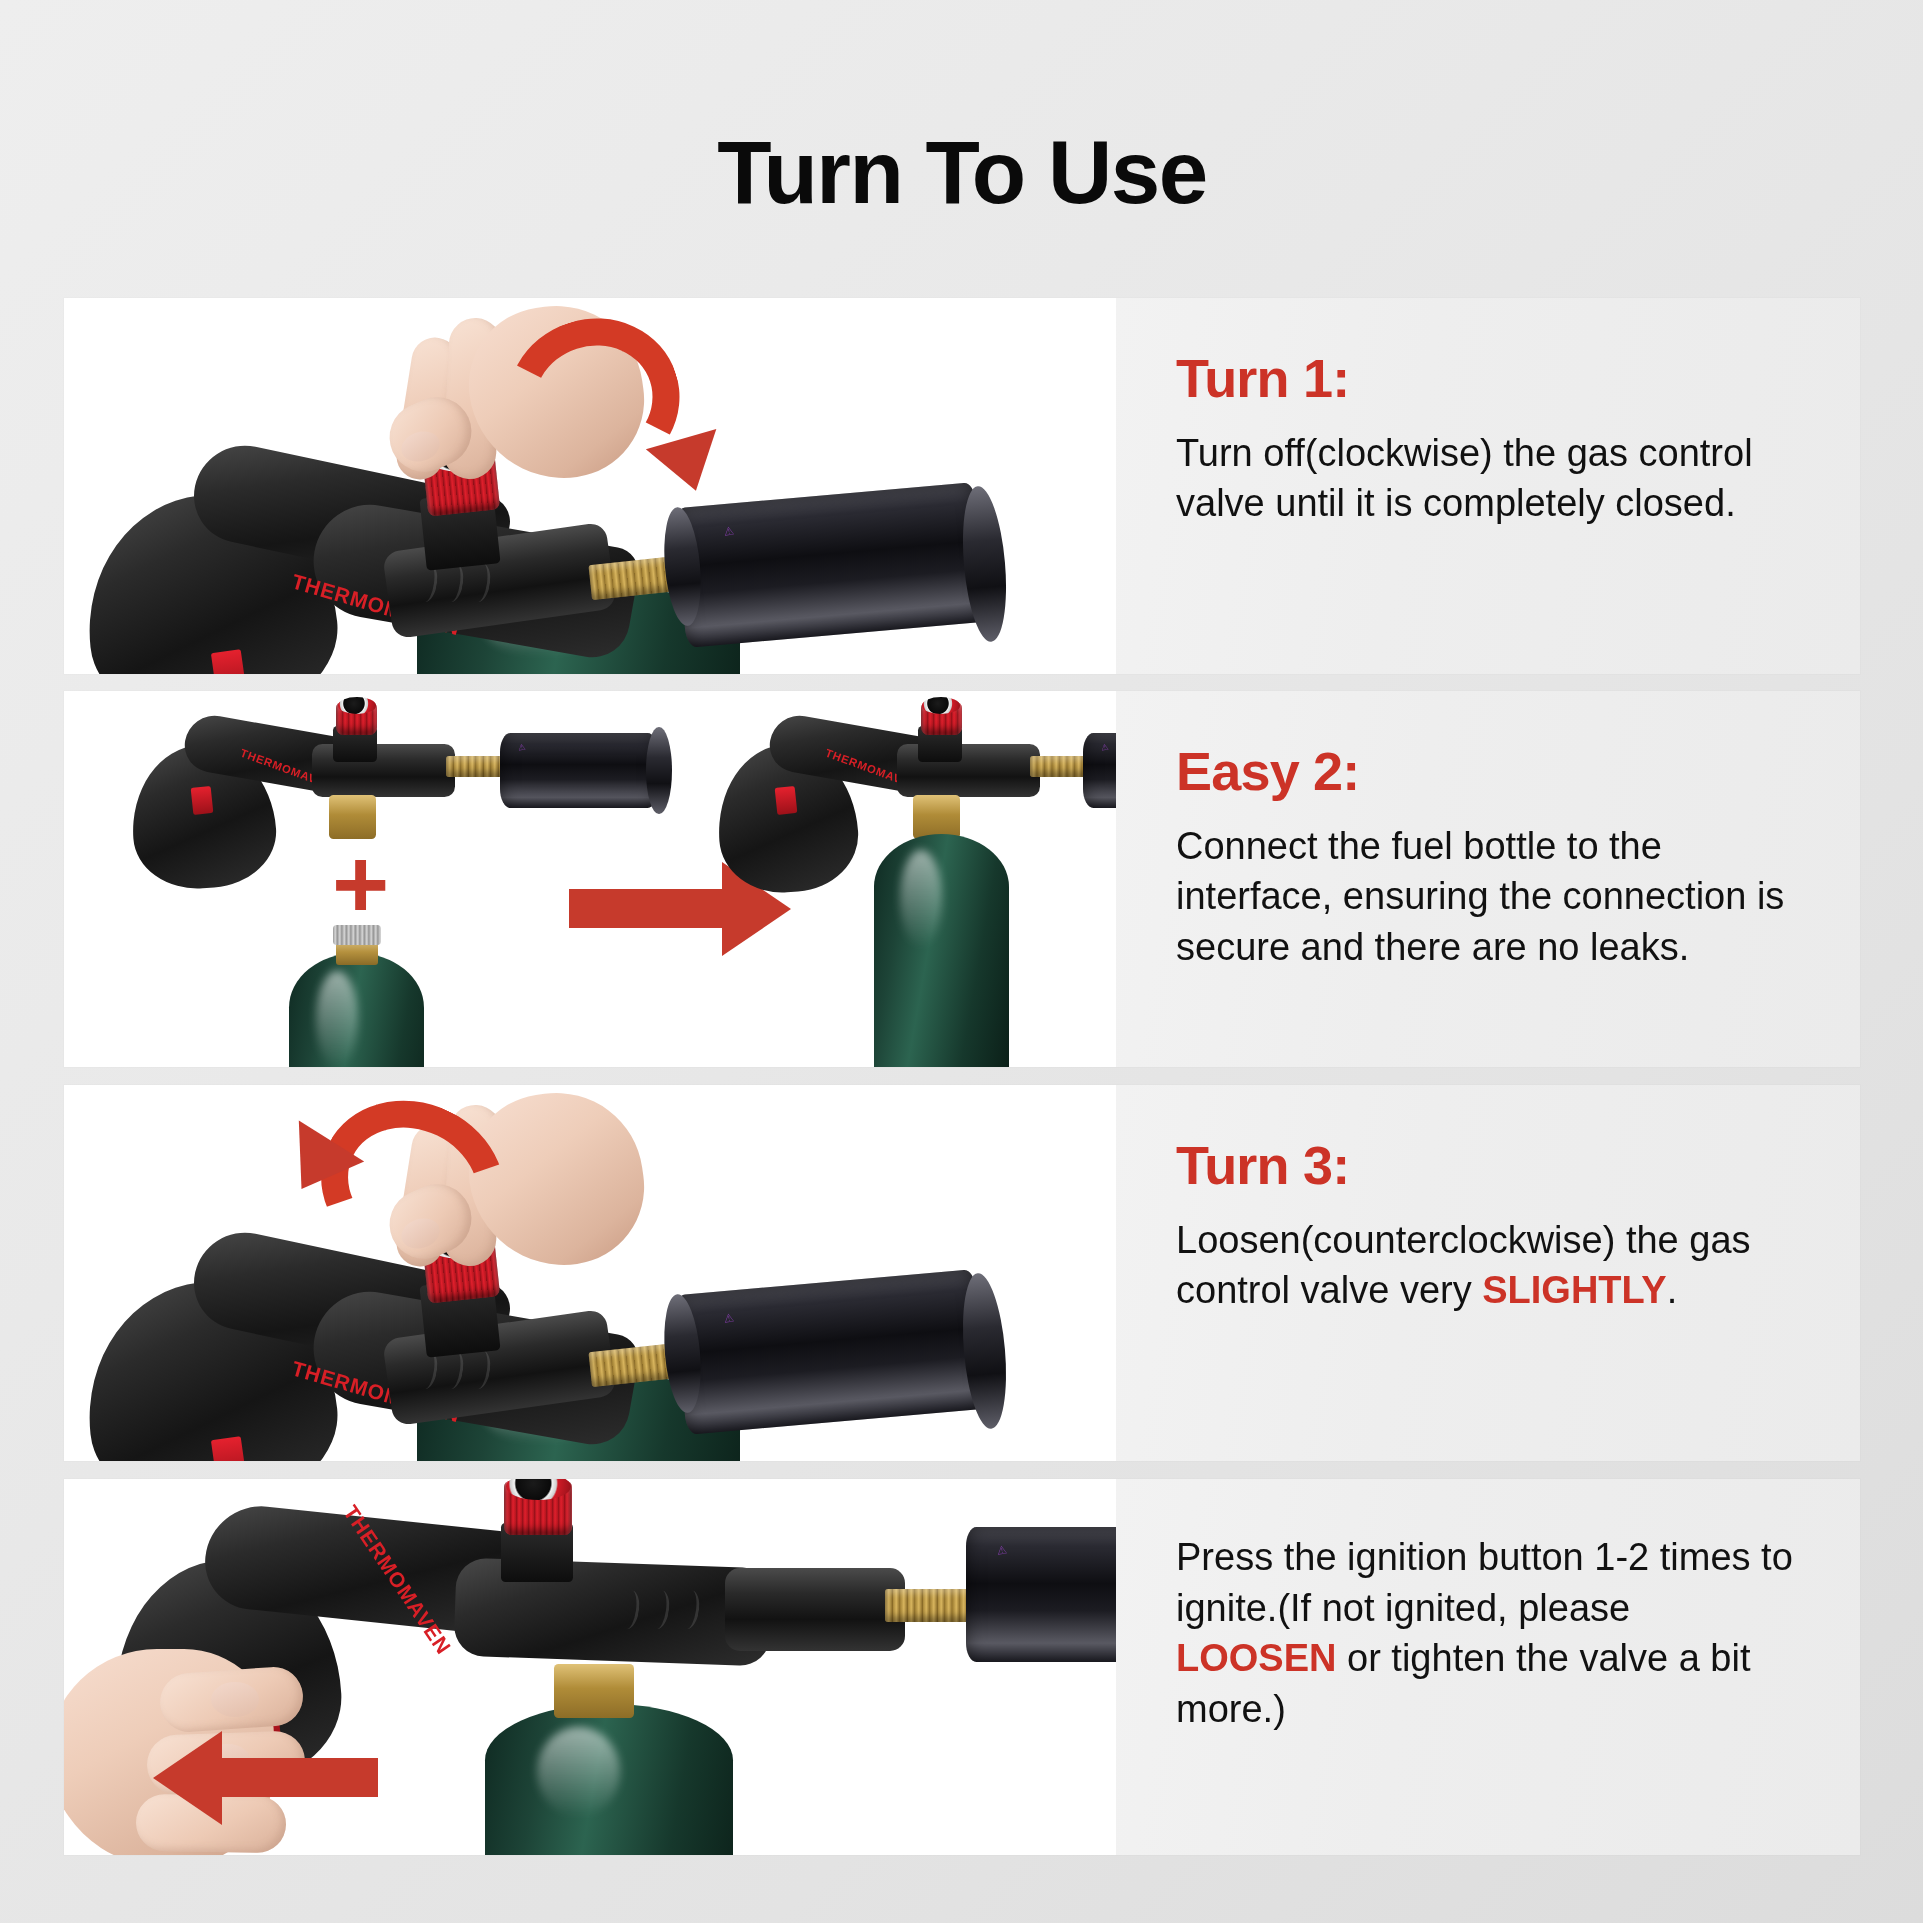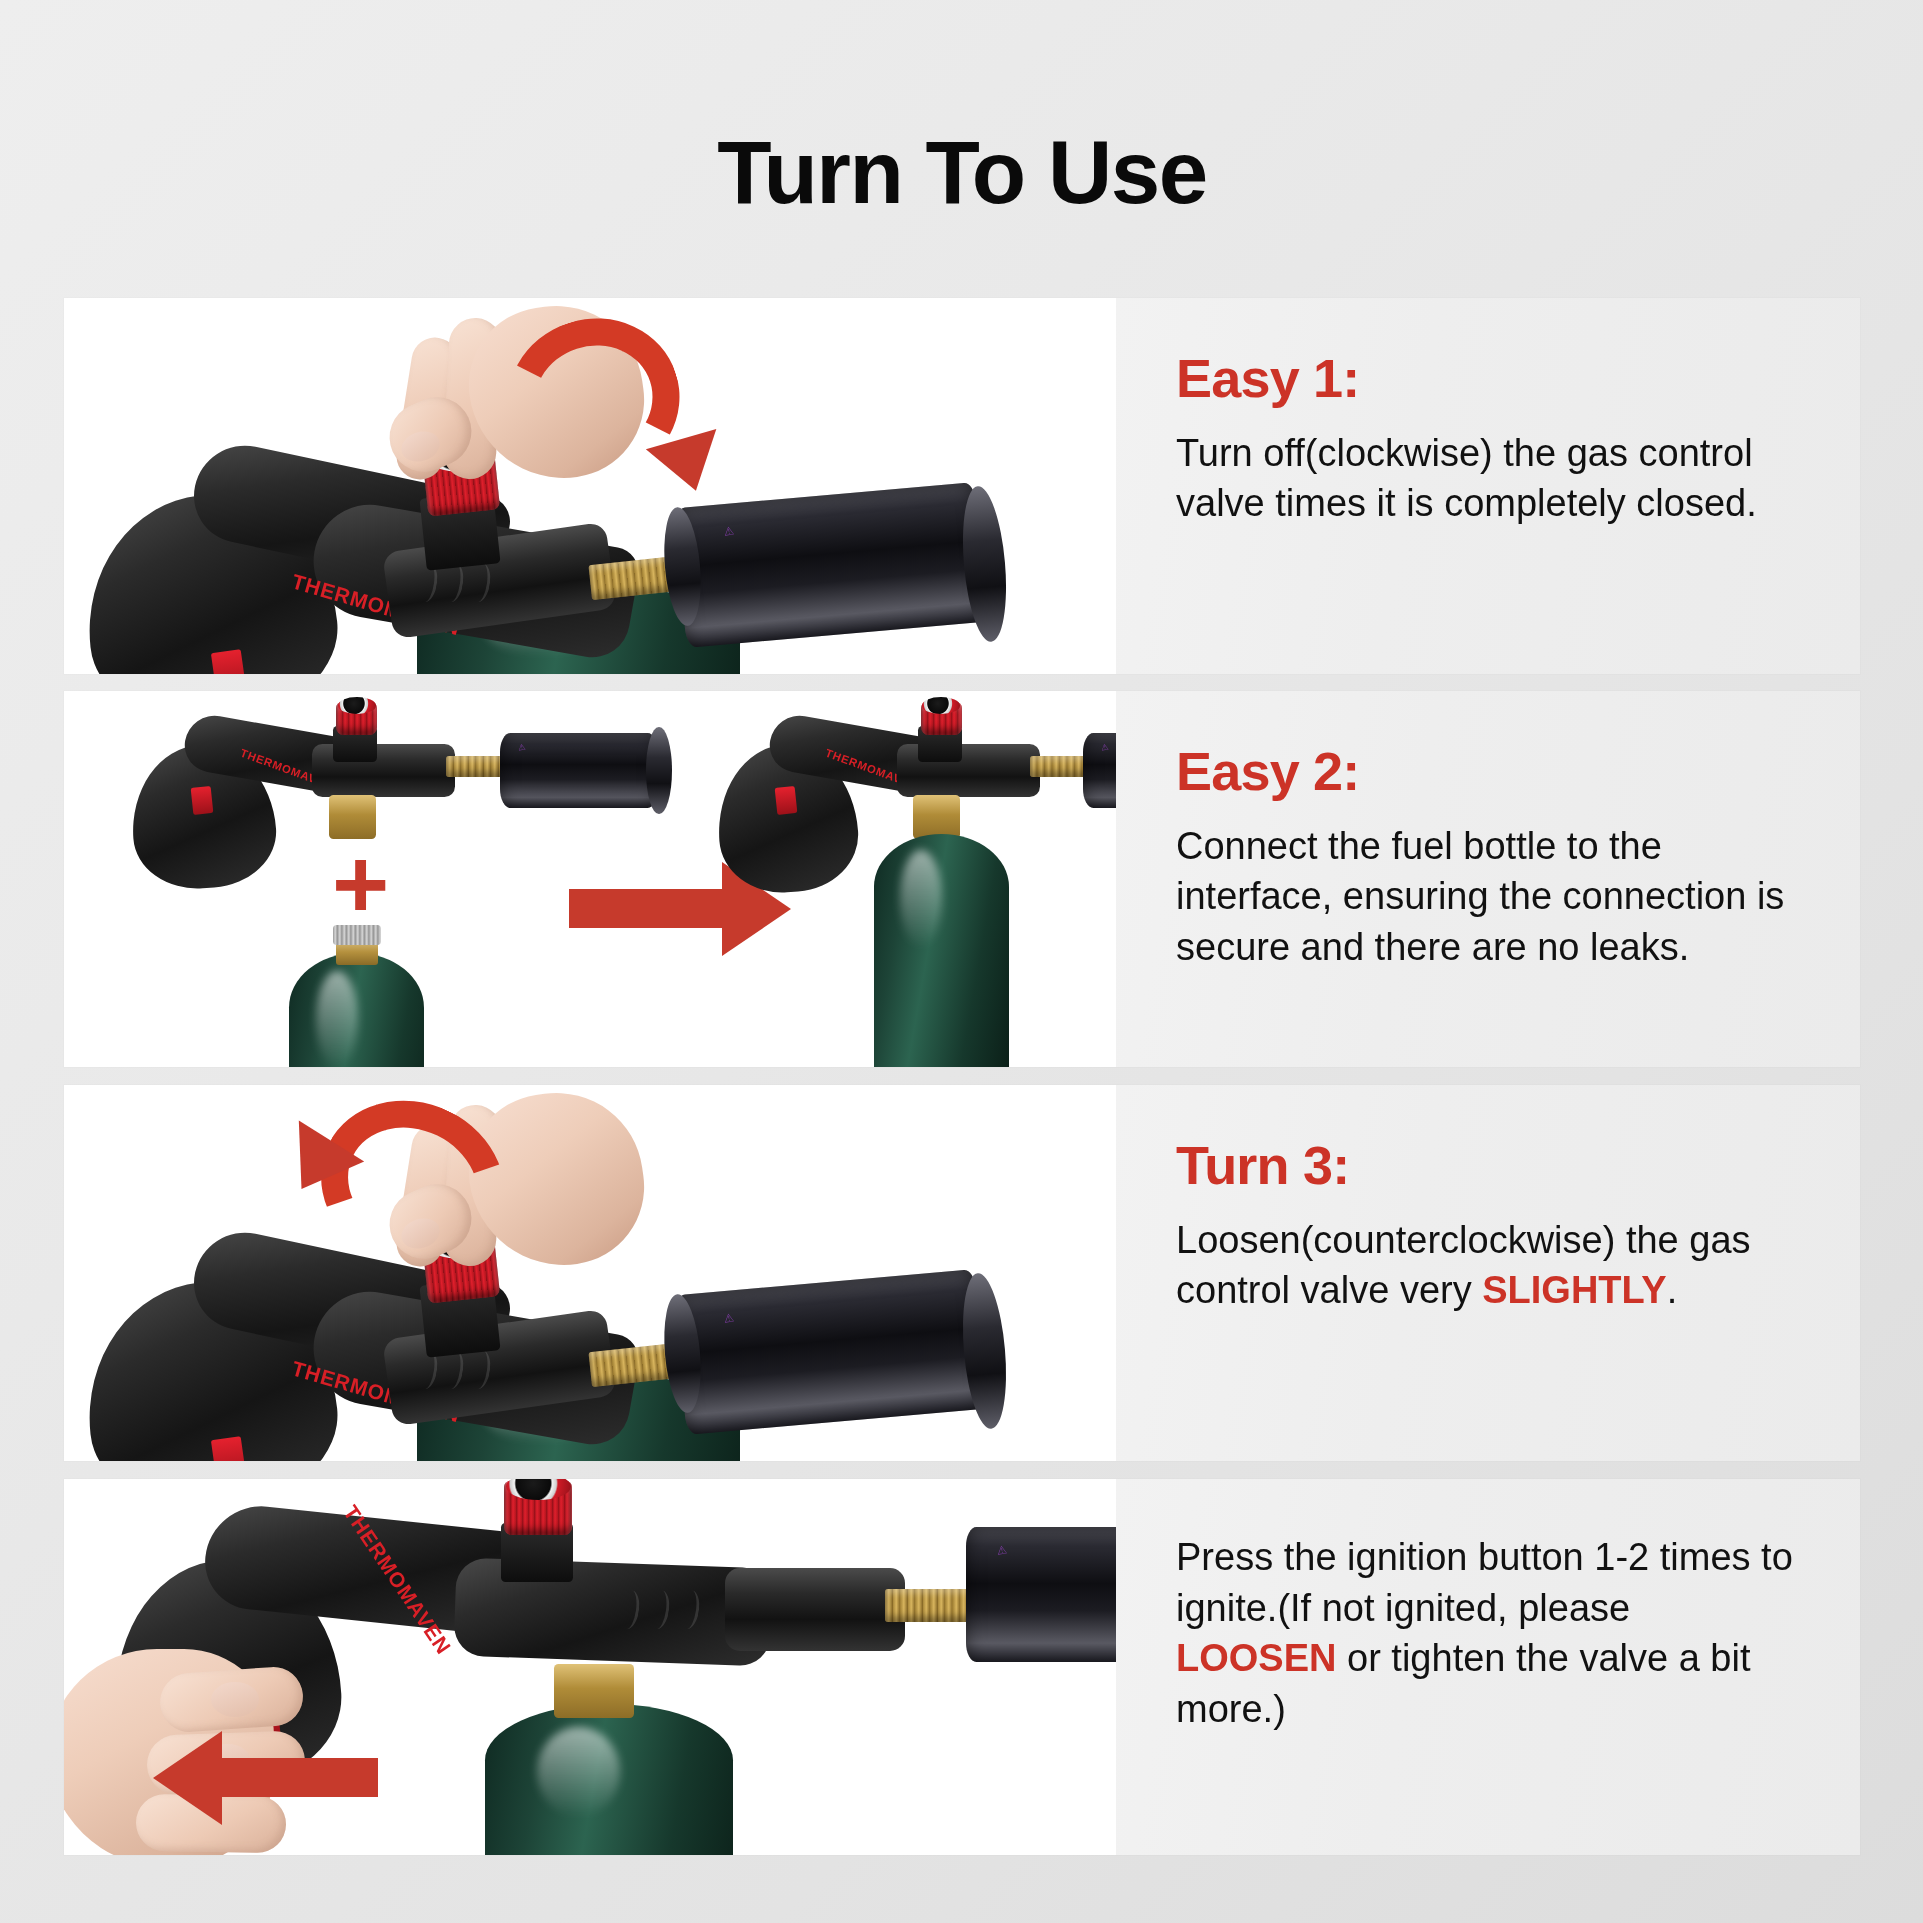--- a/index.html
+++ b/index.html
@@ -303,23 +303,23 @@
     <div class="curve-wrap" style="left:443px; top:21px; width:218px; height:188px;">
       <div class="curve-ring" style="left:0; top:0; width:173px; height:162px;
                   border-color:#d33a25 #d33a25 transparent transparent;
                   transform:rotate(-18deg);"></div>
       <div class="curve-tip head-right" style="left:147px; top:99px; transform:rotate(74deg) scale(.78);"></div>
     </div>
 
   </div>
 
   <div class="textcol">
-    <div class="step-head">Easy 1:</div>
+    <div class="step-head">Turn 1:</div>
     <div class="step-body">
-      <span>Turn off(clockwise) the gas control valve times it is completely closed.</span>
+      <span>Turn off(clockwise) the gas control valve until it is completely closed.</span>
     </div>
   </div>
 </div>
 
 <div class="step-row" id="row2">
 
   <div class="illus">
 
     <div class="handle handle-hook" style="left:68px; top:54px; width:143px; height:143px; transform:rotate(-4deg);"></div>
     <div class="handle" style="left:120px; top:36px; width:188px; height:57px; border-radius:53px 27px 30px 48px; transform:rotate(10deg);"></div>

